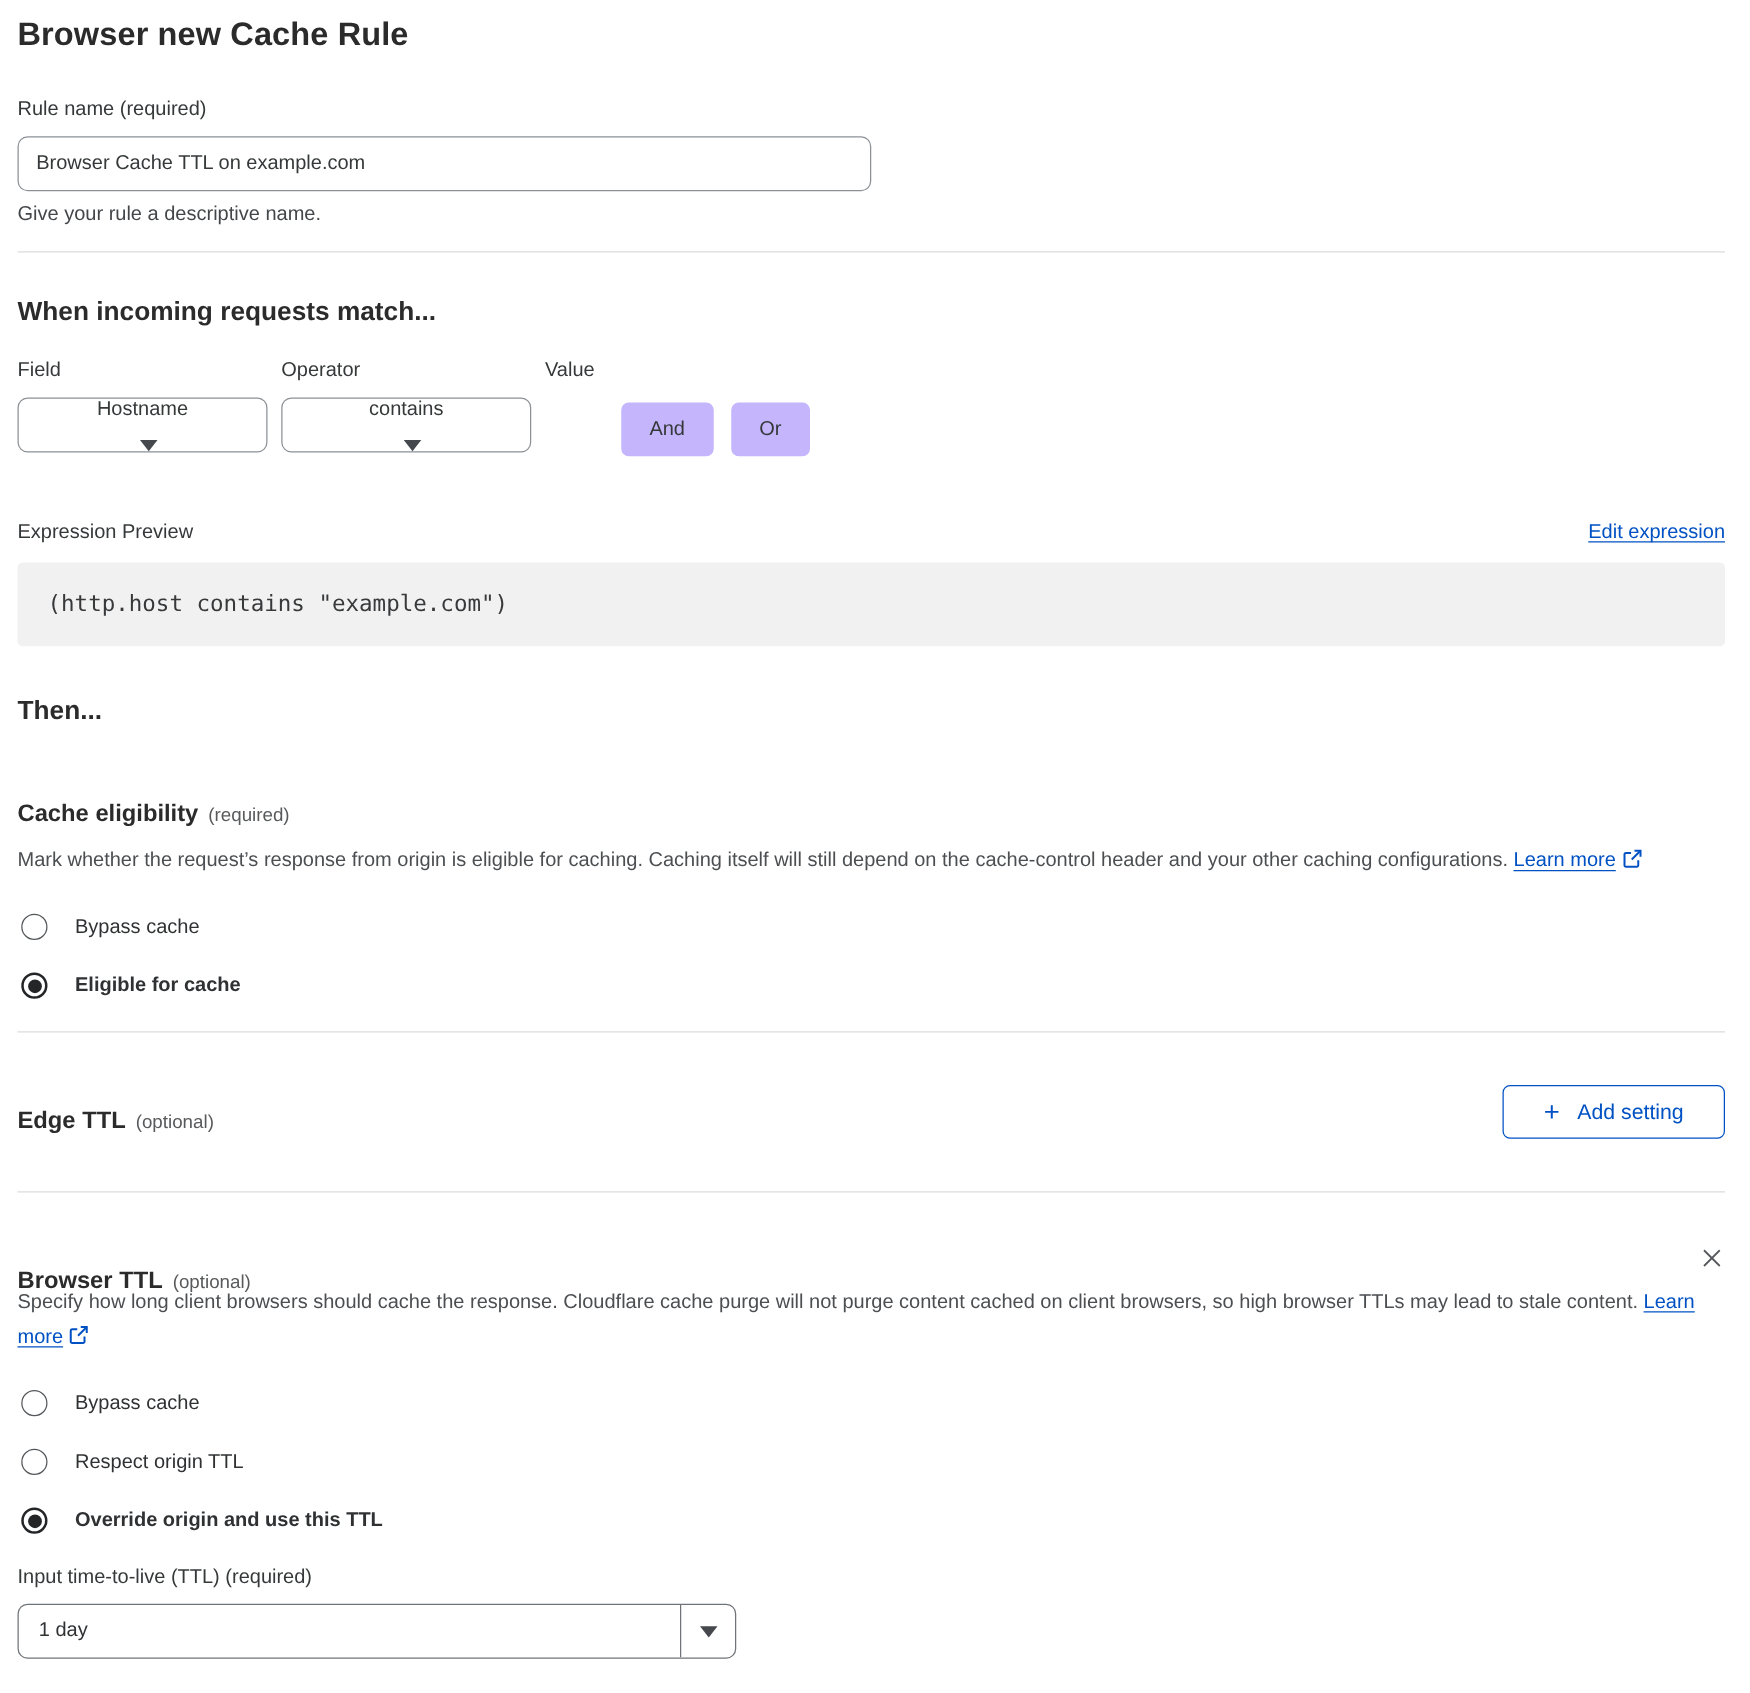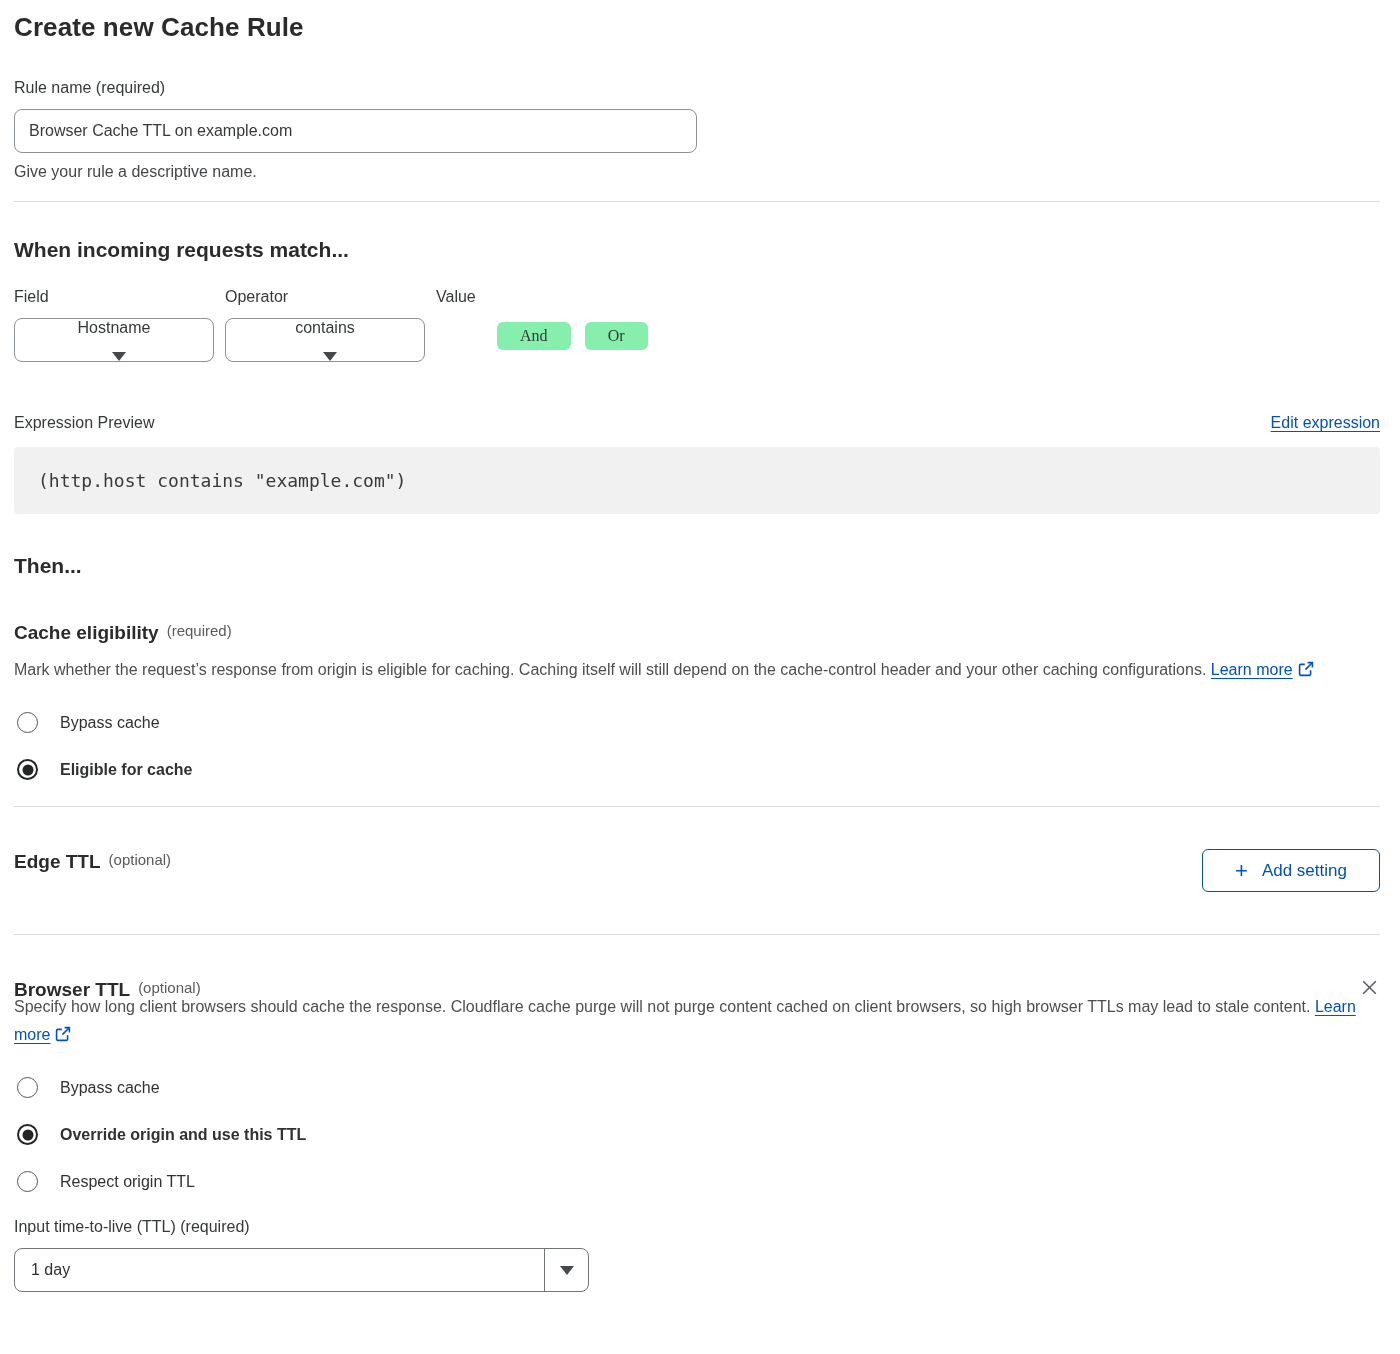--- a/index.html
+++ b/index.html
@@ -99,26 +99,26 @@
     background: #edf2fc;
     padding: 0 14px;
     font-family: "Liberation Sans", sans-serif;
     font-size: 16px;
     color: #36393a;
     outline: none;
   }
   .hint-text { font-size: 16px; color: #3e4144; margin-top: 13px; }
   .andor-group { display: flex; padding-top: 34px; margin-left: 10px; }
   .gray-btn {
-    height: 28px;
+    height: 43px;
     border: none;
     border-radius: 6px;
-    background: #86efac;
-    color: #36393a;
-    font-family: Liberation Serif, serif;
+    background: #c4b5fd;
+    color: #36393a;
+    font-family: Liberation Sans, sans-serif;
     font-size: 16px;
     cursor: pointer;
   }
   .gray-btn.and { width: 74px; margin-right: 14px; }
   .gray-btn.or { width: 63px; }
 
   
   .expr-row {
     display: flex;
     justify-content: space-between;
@@ -143,21 +143,21 @@
     padding: 0 24px;
   }
   .code-text {
     font-family: "DejaVu Sans Mono", "Liberation Mono", monospace;
     font-size: 18px;
     color: #37393b;
   }
 
   .then-heading { margin-top: 40px; margin-bottom: 0; }
 
-  .setting-head { display: flex; margin-top: 44px; }
+  .setting-head { display: flex; align-items: center; margin-top: 60px; }
   .setting-desc {
     font-size: 16px;
     color: #4c4f52;
     line-height: 28px;
     margin-top: 12px;
     max-width: 1345px;
   }
   .ext-icon { vertical-align: -2px; margin-left: 5px; }
 
   
@@ -244,21 +244,21 @@
     display: flex;
     align-items: center;
     justify-content: center;
   }
 </style>
 </head>
 <body>
 
 <div class="page">
 
-  <h1 class="page-title">Create new Cache Rule</h1>
+  <h1 class="page-title">Browser new Cache Rule</h1>
 
   <div>
     <label class="field-label">Rule name (required)</label>
     <input class="text-input" type="text" value="Browser Cache TTL on example.com" style="">
     <div class="help-text">Give your rule a descriptive name.</div>
   </div>
 
   <hr class="divider">
 
   <h2 class="section-heading" style="margin-top:36px;">When incoming requests match...</h2>
@@ -355,27 +355,27 @@
       <path d="M12.6 9.2v4a1.2 1.2 0 0 1-1.2 1.2H2.8a1.2 1.2 0 0 1-1.2-1.2V4.6a1.2 1.2 0 0 1 1.2-1.2h4"></path>
       <path d="M9.6 1.6h4.8v4.8"></path>
       <path d="M14.2 1.8L7.4 8.6"></path>
     </svg>
   </p>
   <div class="radio-group">
     <div class="radio-row">
       <span class="radio-circle"></span>
       <span class="radio-label">Bypass cache</span>
     </div>
+    <div class="radio-row">
+      <span class="radio-circle"></span>
+      <span class="radio-label">Respect origin TTL</span>
+    </div>
     <div class="radio-row selected">
       <span class="radio-circle"></span>
       <span class="radio-label">Override origin and use this TTL</span>
-    </div>
-    <div class="radio-row">
-      <span class="radio-circle"></span>
-      <span class="radio-label">Respect origin TTL</span>
     </div>
   </div>
 
   <label class="field-label ttl-label" style="margin-top:14px;">Input time-to-live (TTL) (required)</label>
   <div class="ttl-select">
     <span class="ttl-value">1 day</span>
     <span class="ttl-arrow-box">
       <span class="caret" style="margin-left:0;"></span>
     </span>
   </div>

